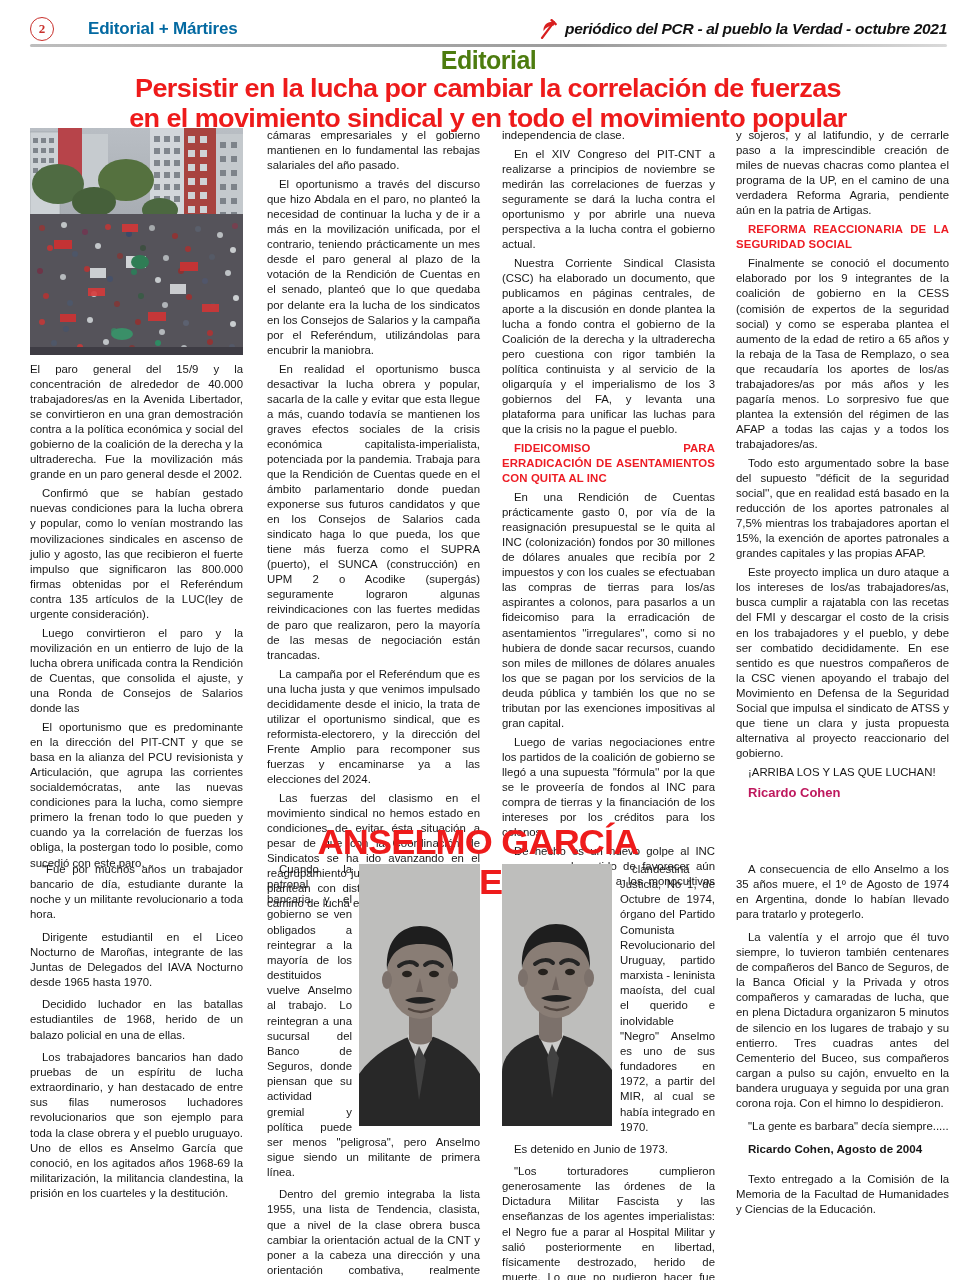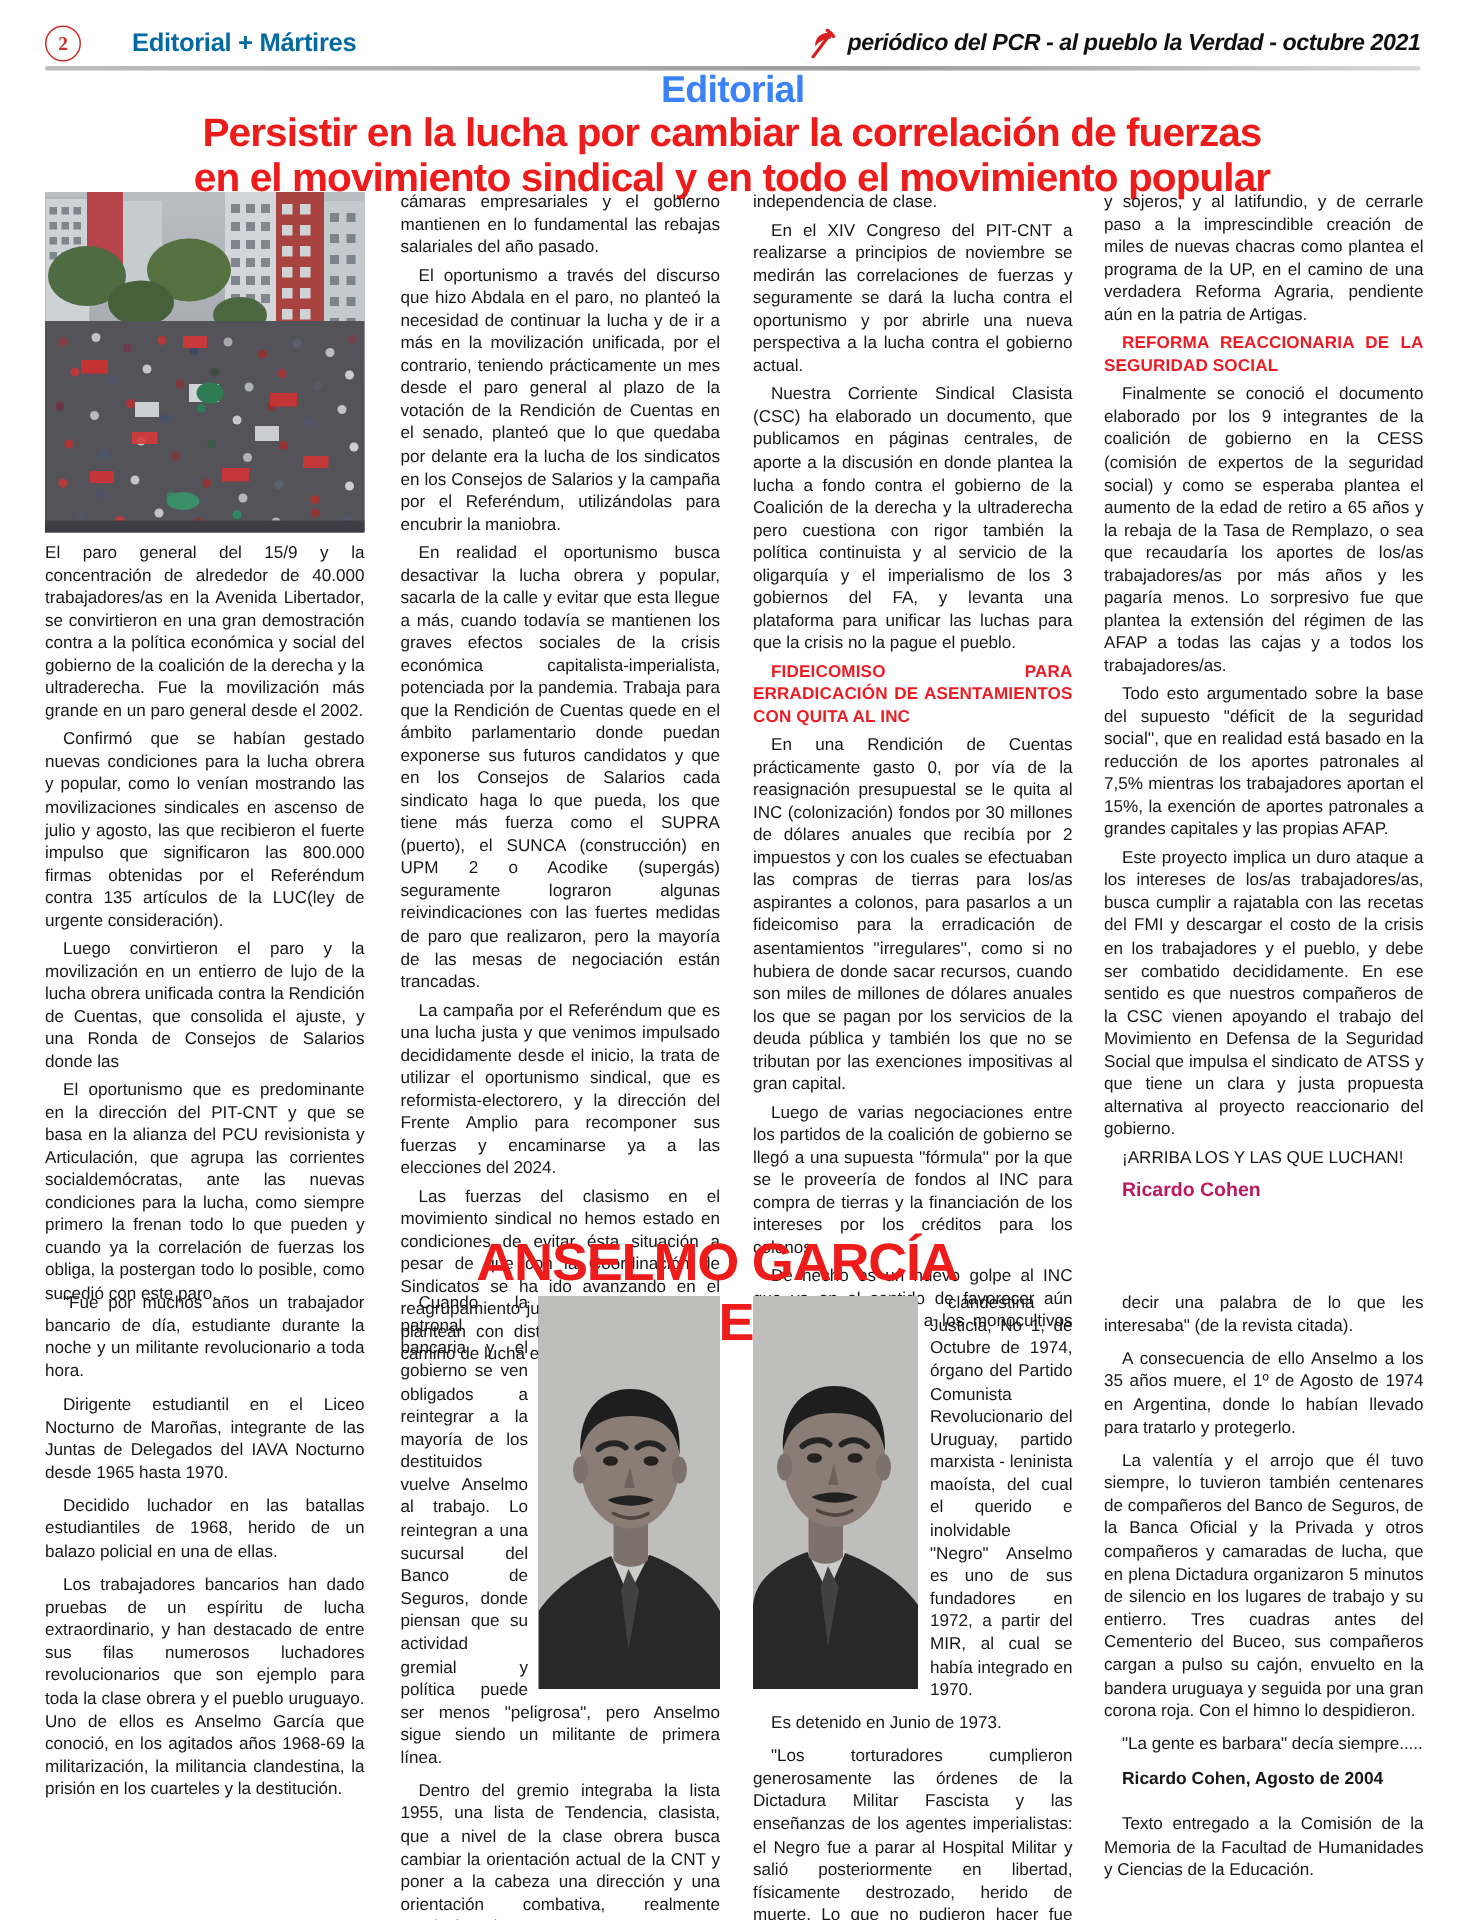--- a/index.html
+++ b/index.html
@@ -43,21 +43,21 @@
   .masthead-rule{
     position:absolute;left:30px;top:44px;width:917px;height:3px;
     background:linear-gradient(to right,#bdbdbd,#9b9b9b 60%,#d9d9d9);
     border-radius:2px;
   }
 
   
   .editorial-kicker{
     position:absolute;left:0;top:46px;width:977px;text-align:center;
     font-family:"Liberation Sans", sans-serif;
-    font-weight:bold;font-size:25px;color:#3b82f6;letter-spacing:-0.5px;
+    font-weight:bold;font-size:25px;color:#4d7c0f;letter-spacing:-0.5px;
   }
   .editorial-head{
     position:absolute;left:78px;top:74px;width:820px;text-align:center;
     font-family:"Liberation Sans", sans-serif;
     font-weight:bold;color:#ee1b1b;
     font-size:26.5px;line-height:1.12;letter-spacing:-0.6px;
     transform:scaleX(1.02);transform-origin:center top;
   }
 
   
@@ -425,21 +425,20 @@
         <g opacity="0.12">
             <rect x="0" y="0" width="110" height="262" fill="#000"></rect>
           </g>
       </svg>
       <p class="noind">clandestina Justicia, No 1, de Octubre de 1974, órgano del Partido Comunista Revolucionario del Uruguay, partido marxista - leninista maoísta, del cual el querido e inolvidable "Negro" Anselmo es uno de sus fundadores en 1972, a partir del MIR, al cual se había integrado en 1970.</p>
       <p>Es detenido en Junio de 1973.</p>
       <p>"Los torturadores cumplieron generosamente las órdenes de la Dictadura Militar Fascista y las enseñanzas de los agentes imperialistas: el Negro fue a parar al Hospital Militar y salió posteriormente en libertad, físicamente destrozado, herido de muerte. Lo que no pudieron hacer fue quebrarlo ni hacerle</p>
     </div>
 
     <div class="a2col k4">
-      <p class="noind">decir una palabra de lo que les interesaba" (de la revista citada).</p>
       <p>A consecuencia de ello Anselmo a los 35 años muere, el 1º de Agosto de 1974 en Argentina, donde lo habían llevado para tratarlo y protegerlo.</p>
       <p>La valentía y el arrojo que él tuvo siempre, lo tuvieron también centenares de compañeros del Banco de Seguros, de la Banca Oficial y la Privada y otros compañeros y camaradas de lucha, que en plena Dictadura organizaron 5 minutos de silencio en los lugares de trabajo y su entierro. Tres cuadras antes del Cementerio del Buceo, sus compañeros cargan a pulso su cajón, envuelto en la bandera uruguaya y seguida por una gran corona roja. Con el himno lo despidieron.</p>
       <p class="quoteline">"La gente es barbara" decía siempre.....</p>
       <p class="sig">Ricardo Cohen, Agosto de 2004</p>
       <p style="margin-top:16px;">Texto entregado a la Comisión de la Memoria de la Facultad de Humanidades y Ciencias de la Educación.</p>
     </div>
   </div>
 
 </div>
 

